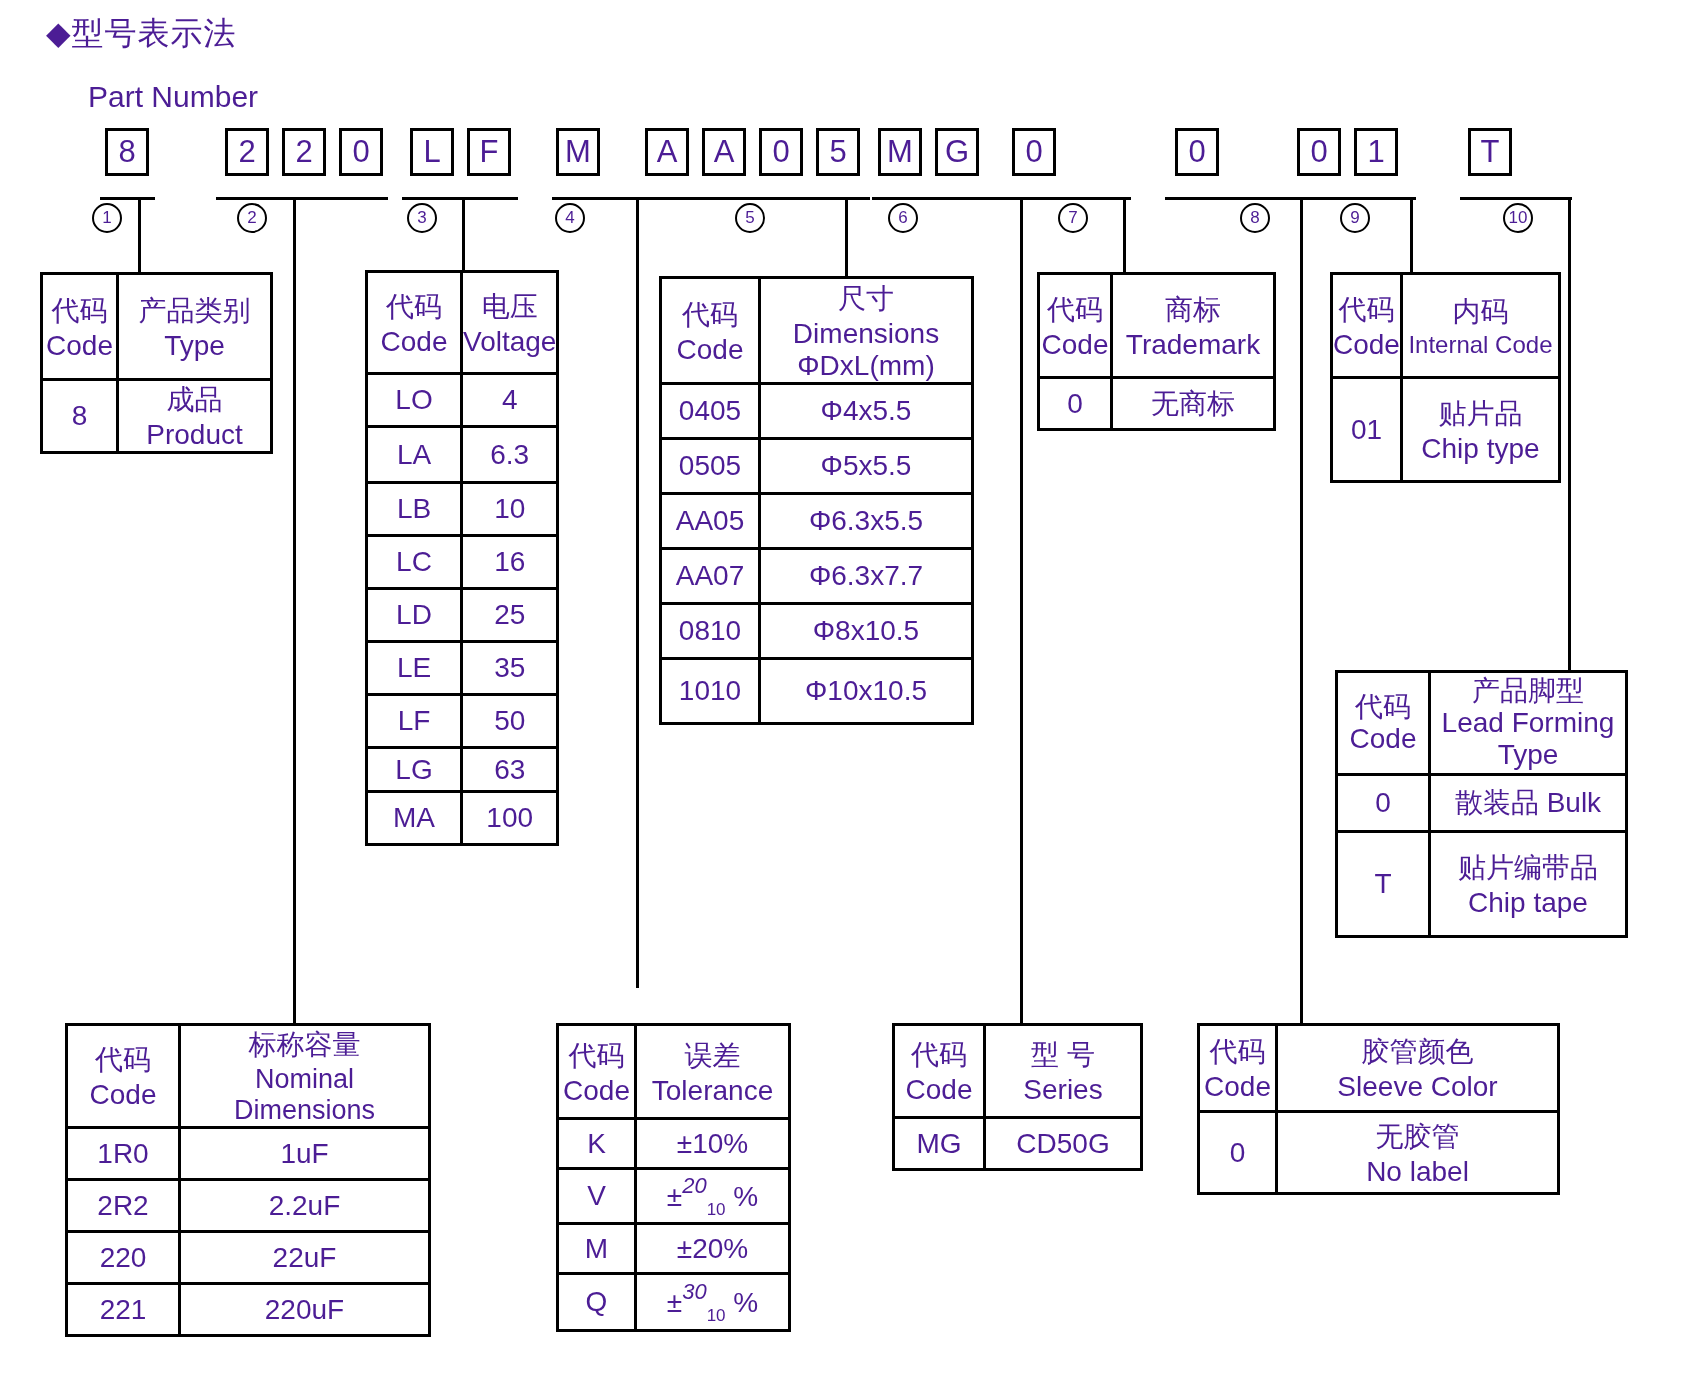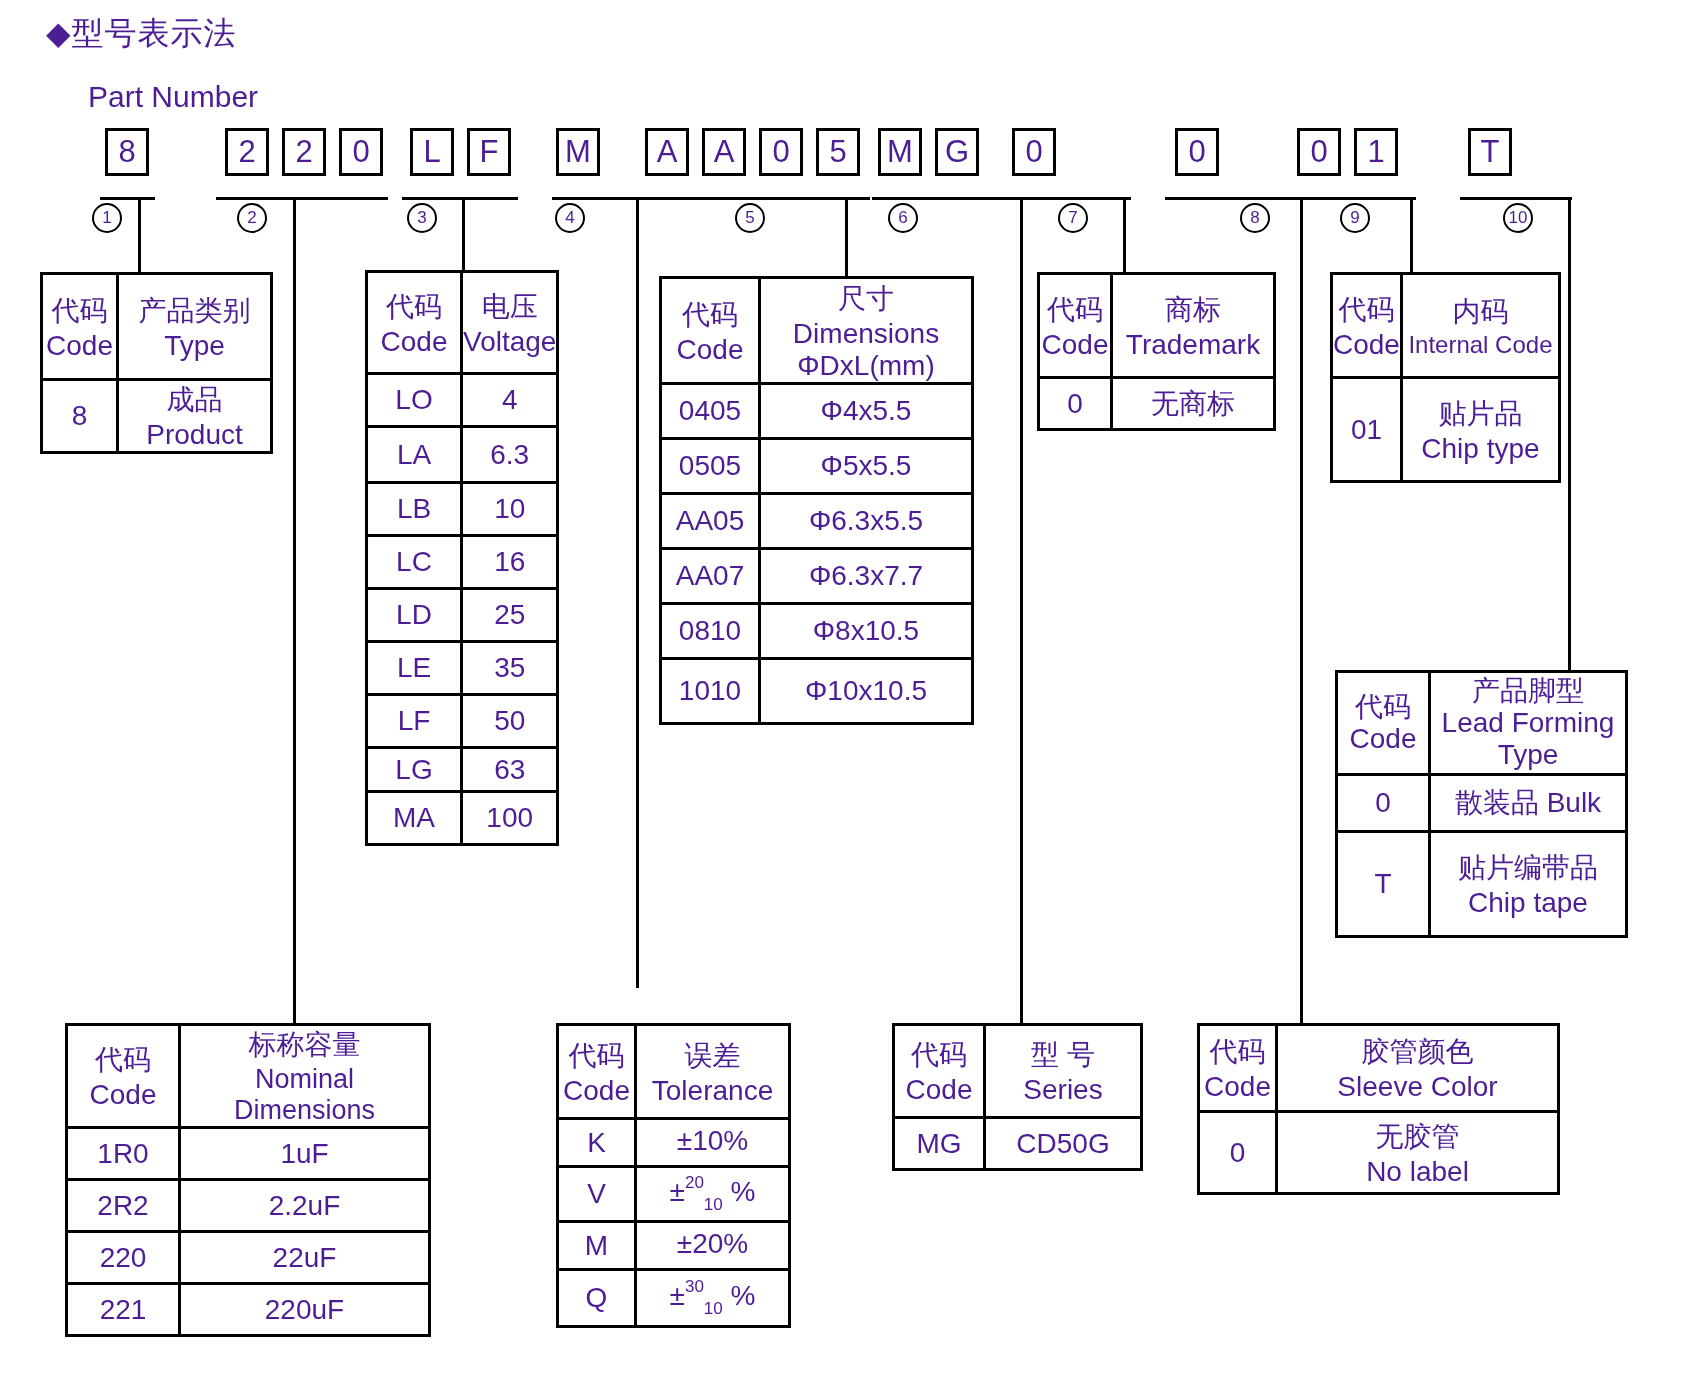--- a/index.html
+++ b/index.html
@@ -11,21 +11,21 @@
         display:flex;align-items:center;justify-content:center;font-size:31px;box-sizing:border-box;}
   .uline{position:absolute;top:197px;height:3px;background:#000;}
   .cnum{position:absolute;top:203px;width:30px;height:30px;border:2px solid #000;border-radius:50%;
         display:flex;align-items:center;justify-content:center;font-size:17px;box-sizing:border-box;}
   .vline{position:absolute;width:3px;background:#000;}
   table.dt{position:absolute;border-collapse:collapse;table-layout:fixed;background:#fff;}
   table.dt td{border:3px solid #000;text-align:center;vertical-align:middle;font-size:28px;padding:0;}
   .hdr{display:flex;flex-direction:column;justify-content:space-evenly;align-items:center;height:100%;}
   .hdr3{display:flex;flex-direction:column;justify-content:space-evenly;align-items:center;height:100%;line-height:1.15;}
   .two{display:flex;flex-direction:column;justify-content:space-evenly;align-items:center;height:100%;}
-  td sup{font-size:17px;vertical-align:13px;}
+  td sup{font-size:22px;vertical-align:13px;font-style:italic;}
   td sub{font-size:17px;vertical-align:-9px;}
 </style>
 </head>
 <body>
 
 <div id="page">
 
   <div class="title1">◆型号表示法</div>
   <div class="title2">Part Number</div>
 

